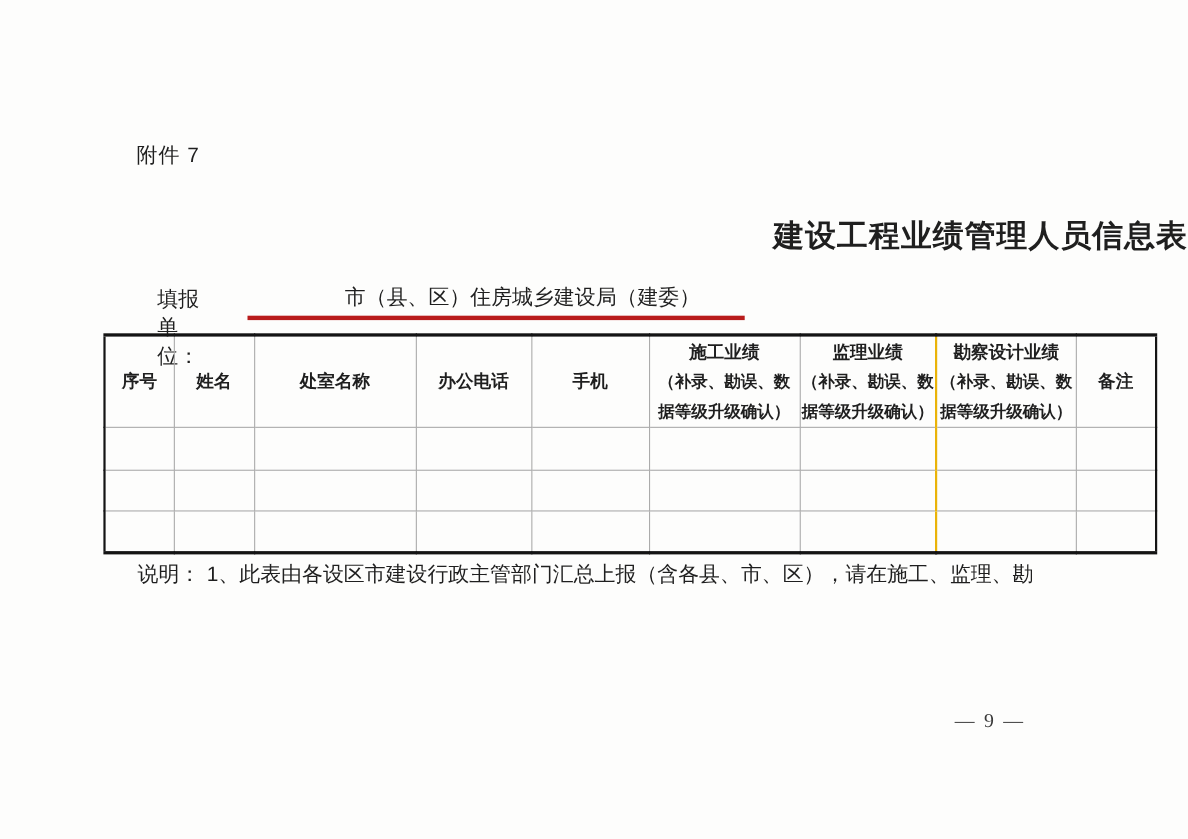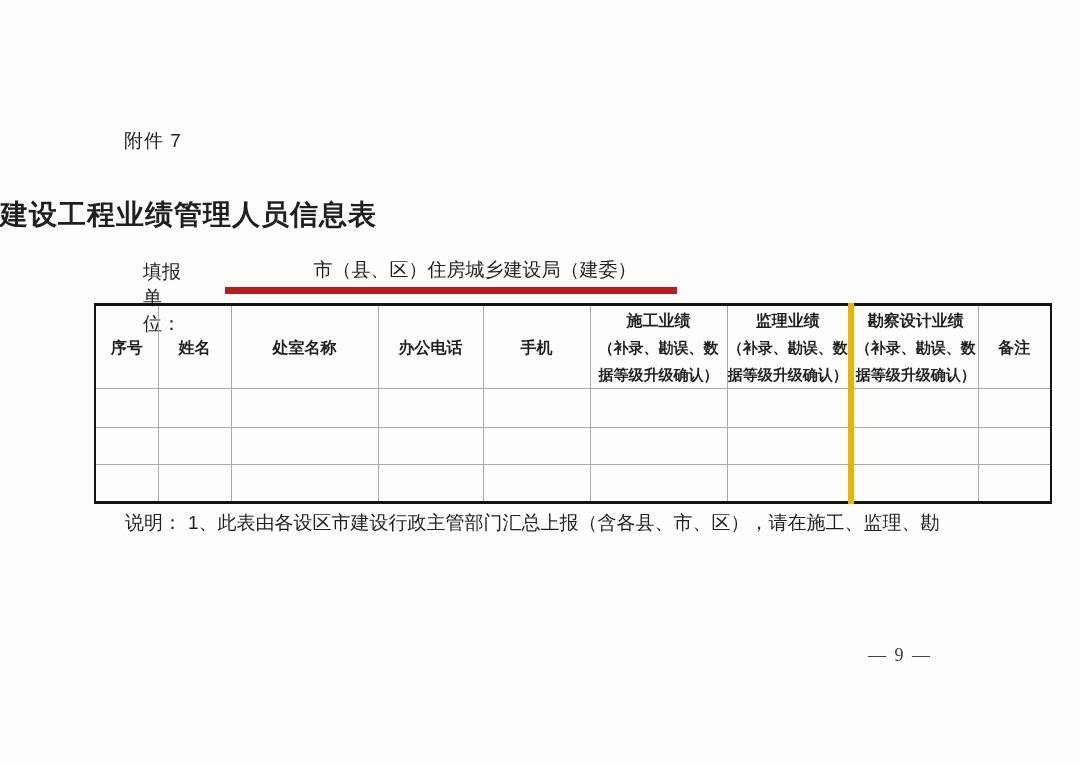--- a/index.html
+++ b/index.html
@@ -7,47 +7,47 @@
     width:1080px;height:763px;position:relative;overflow:hidden;
     background:#fdfdfc;color:#1f1f1f;
     font-family:"Liberation Sans","DejaVu Sans",sans-serif;
   }
   .attachment{
     position:absolute;left:124px;top:128px;
     font-size:19px;font-weight:500;letter-spacing:1px;
   }
   .doc-title{
     position:absolute;left:0;top:196px;width:1080px;
-    text-align:left;font-size:28px;font-weight:700;letter-spacing:1px;
+    text-align:right;font-size:28px;font-weight:700;letter-spacing:1px;
   }
   .report-unit{
     position:absolute;left:125px;top:259px;height:30px;font-size:19px;font-weight:500;
   }
   .report-unit .label{position:absolute;left:18px;top:0;}
   .report-unit .underline{
     position:absolute;left:100px;top:-2px;width:404px;height:30px;
-    border-bottom:7px solid #b91c1c;text-align:center;padding-left:48px;
+    border-bottom:4px solid #b91c1c;text-align:center;padding-left:48px;
     white-space:nowrap;
   }
   table.personnel{
     position:absolute;left:94px;top:303px;width:956px;
     border-collapse:collapse;table-layout:fixed;
     border:2px solid #141414;border-top-width:3px;border-bottom-width:3px;
   }
   table.personnel th,table.personnel td{
     border:1px solid #ababab;padding:0;vertical-align:middle;text-align:center;
   }
   table.personnel th{
     font-size:16px;font-weight:700;line-height:27px;height:82px;
   }
   table.personnel th .sub{display:block;font-size:15px;white-space:nowrap;}
   table.personnel th .main{display:block;white-space:nowrap;}
   table.personnel td{height:36px;}
   table.personnel tr.row-first td{height:38px;}
-  table.personnel .heavy-left{border-left:6px solid #eab308;}
+  table.personnel .heavy-left{border-left:2px solid #eab308;}
   .notes{
     position:absolute;left:125px;top:508px;width:880px;
     font-size:19px;font-weight:500;line-height:30px;
   }
   .notes .notes-label{position:absolute;left:0;top:0;}
   .notes .notes-items{margin-left:63px;}
   .notes .cont{margin-left:30px;}
   .page-number{
     position:absolute;left:850px;top:645px;width:100px;text-align:center;
     font-family:"Liberation Serif","DejaVu Serif",serif;

